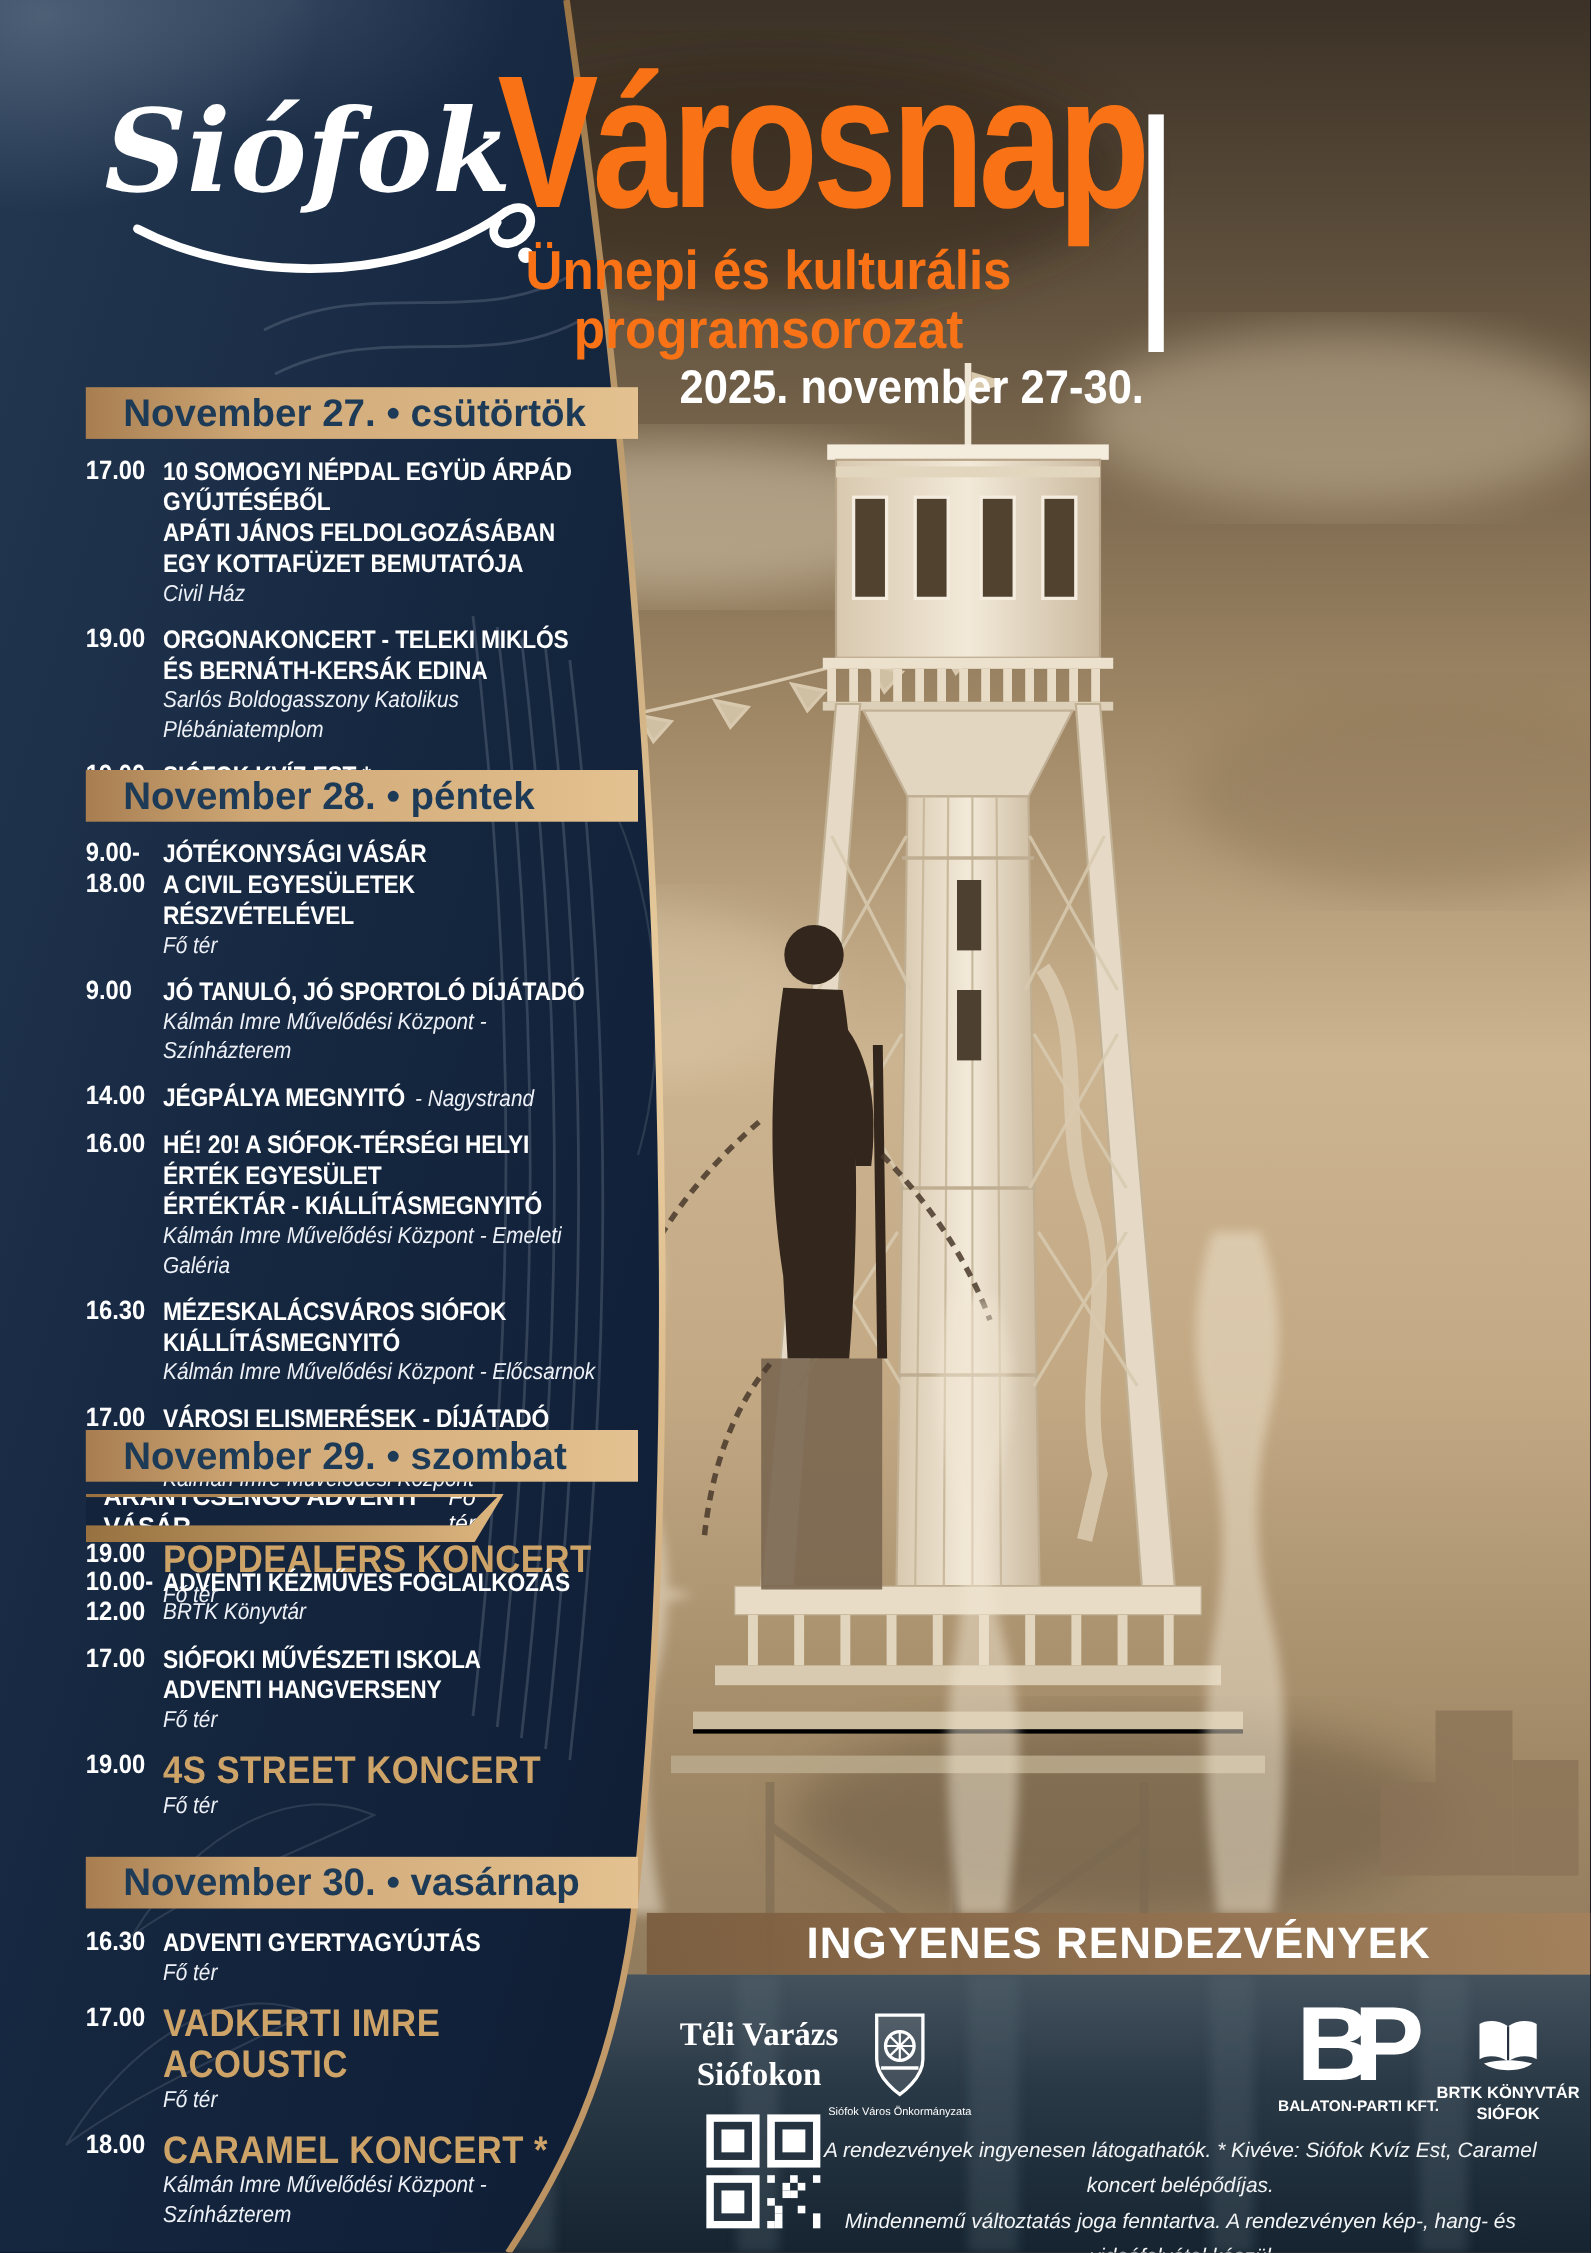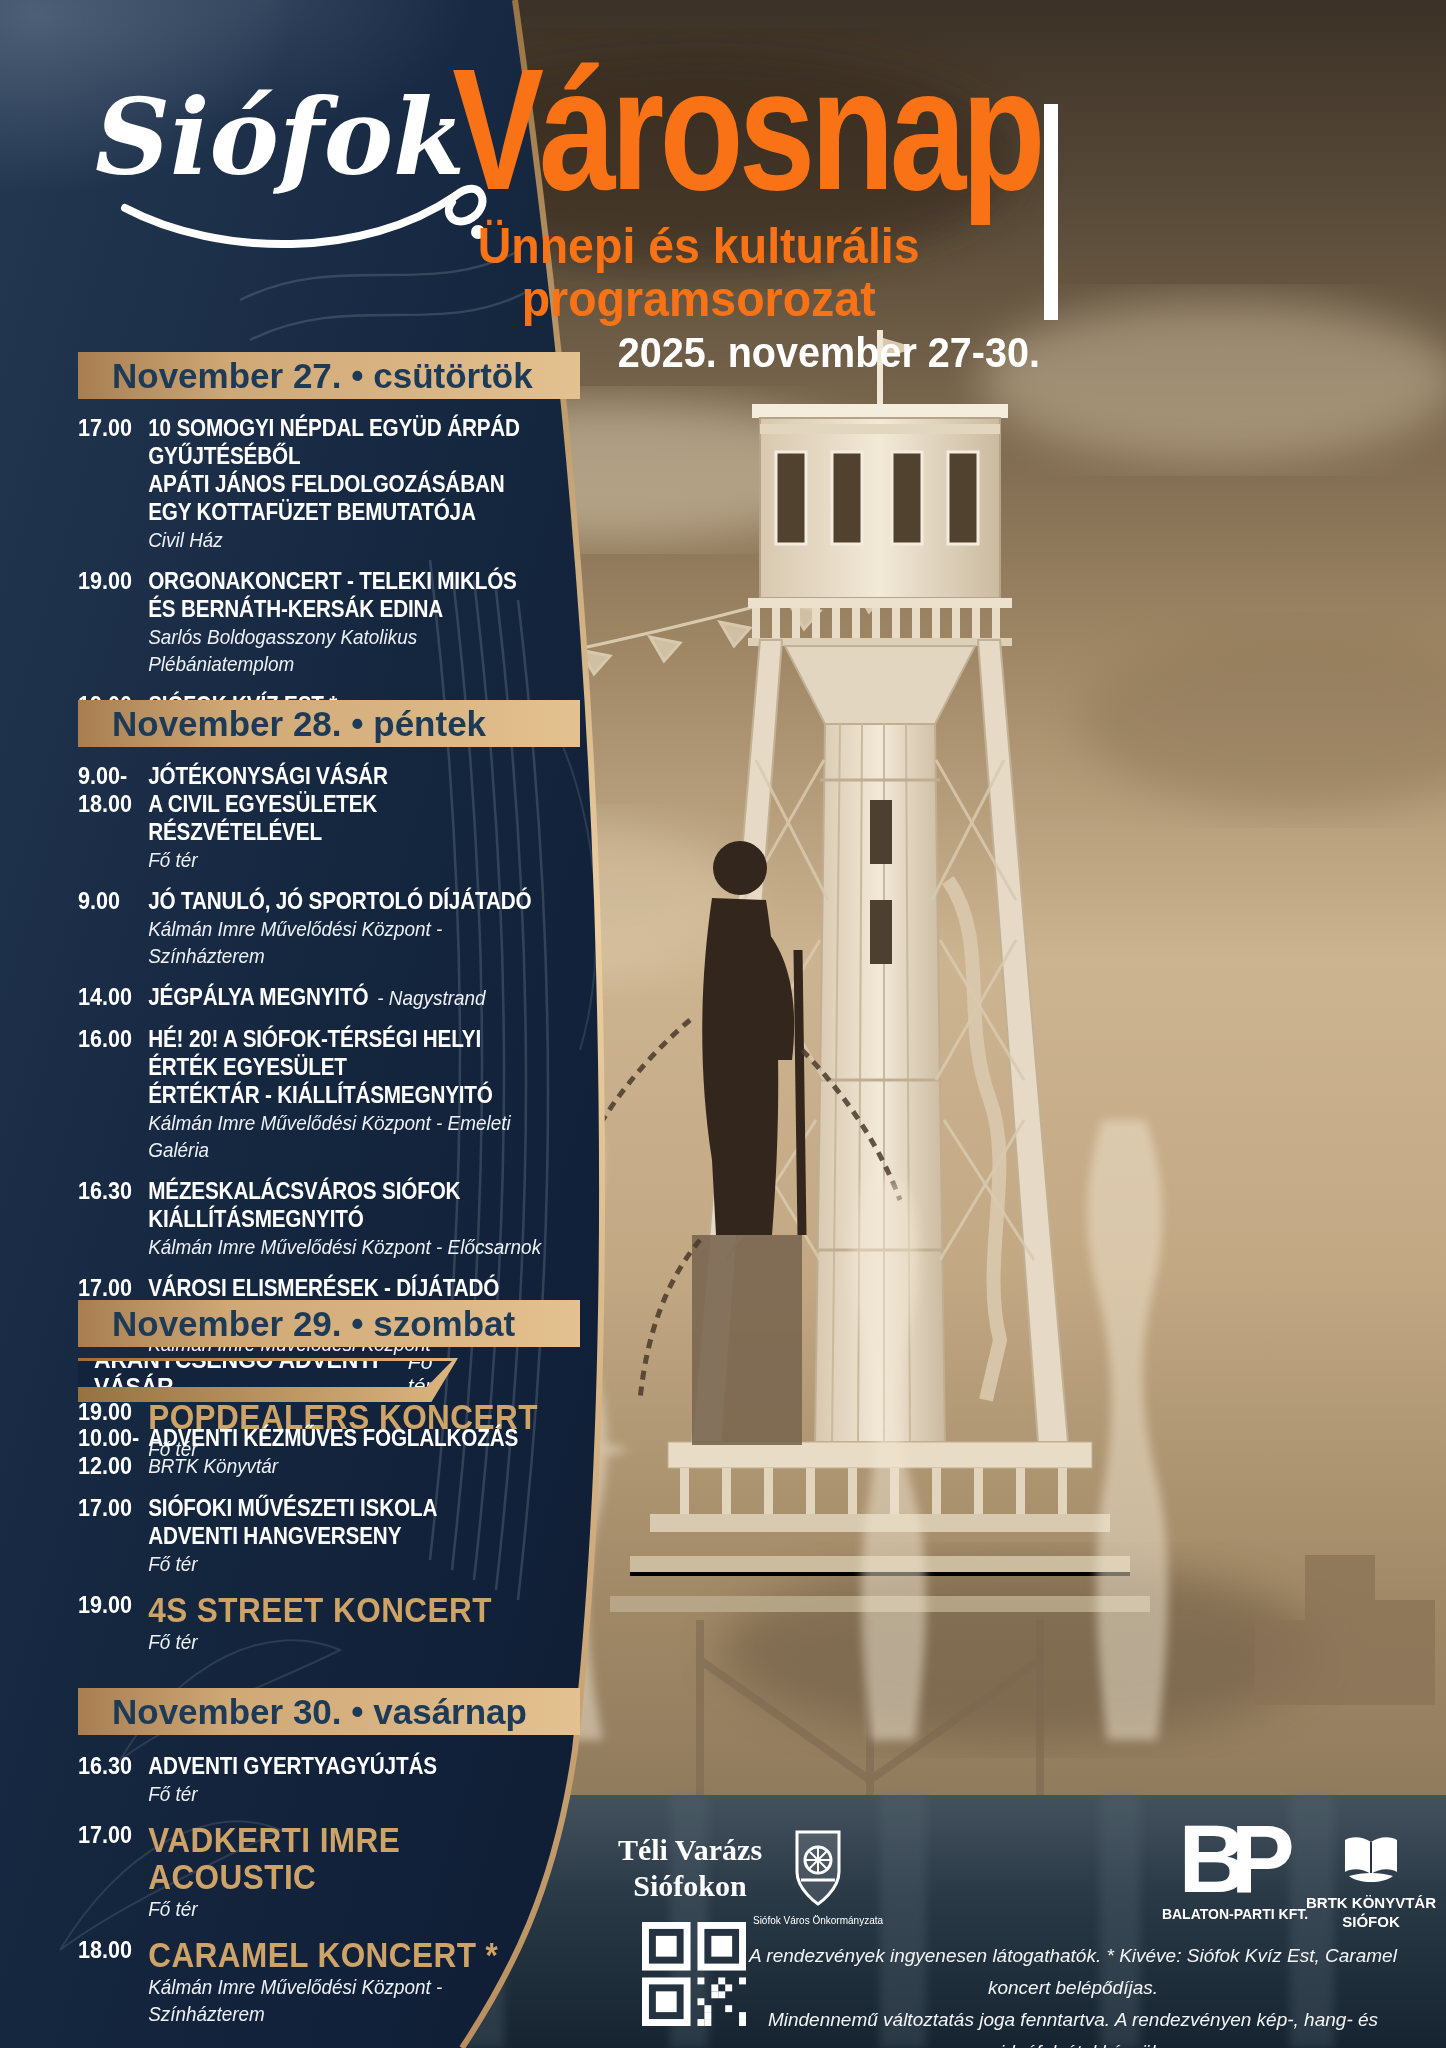--- a/index.html
+++ b/index.html
@@ -426,20 +426,21 @@
     </div>
     <div class="event big">
       <div class="time">18.00</div>
       <div class="ebody">
         <div class="etitle">CARAMEL KONCERT *</div>
         <div class="eloc">Kálmán Imre Művelődési Központ - Színházterem</div>
       </div>
     </div>
   </div>
 
+  <div class="free-banner">INGYENES RENDEZVÉNYEK</div>
 
   <div class="winter-magic">Téli Varázs
 Siófokon</div>
 
   <div class="qr-wrap">
     <svg id="qr-svg" width="104" height="104" viewBox="0 0 15 15">
         <rect x="8" y="8" width="1" height="1" fill="#fff"></rect>
         <rect x="8" y="11" width="1" height="1" fill="#fff"></rect>
         <rect x="8" y="14" width="1" height="1" fill="#fff"></rect>
         <rect x="9" y="12" width="1" height="1" fill="#fff"></rect>

